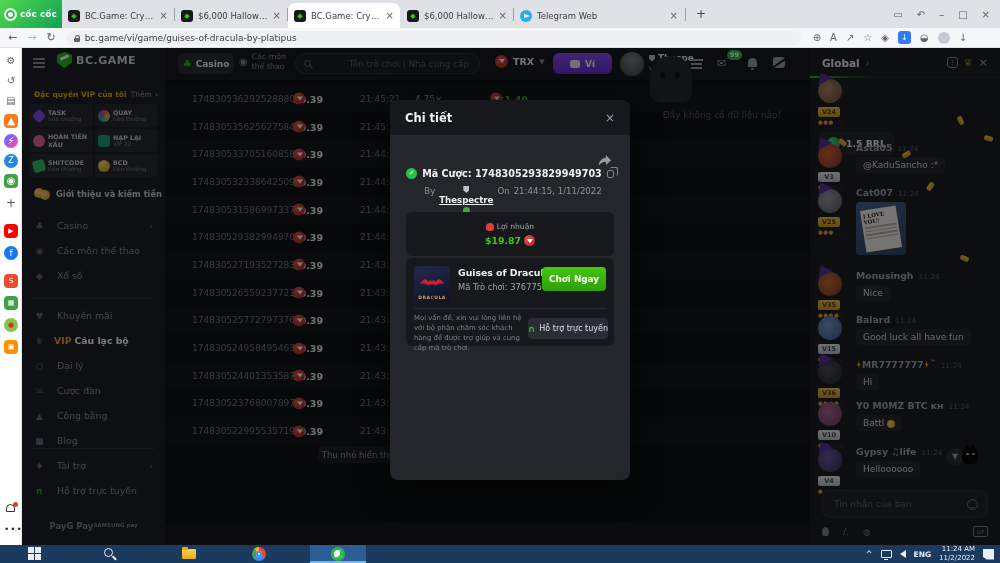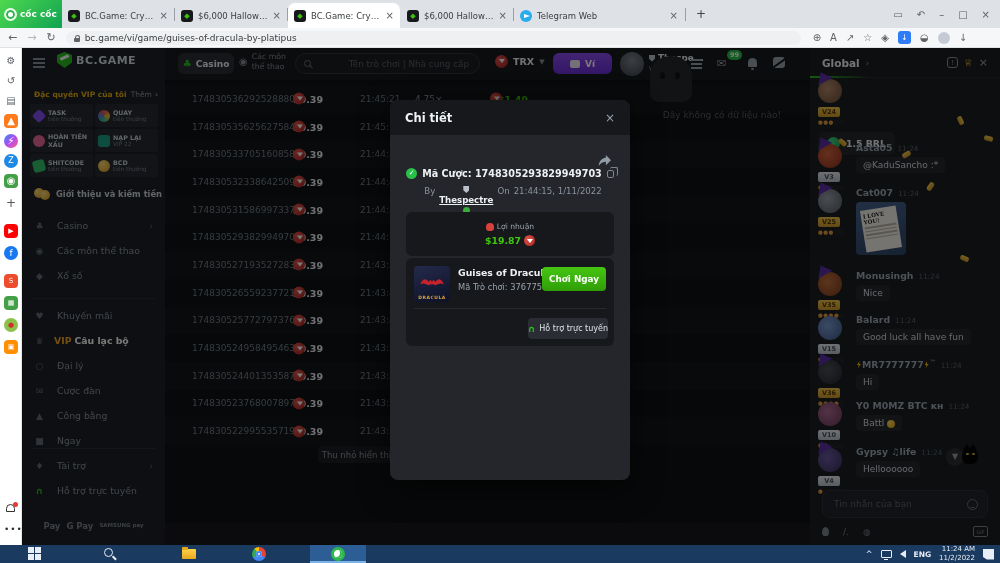--- a/index.html
+++ b/index.html
@@ -78,21 +78,21 @@
   .nl-a{top:165px;}.nl-b{top:255px;}.nl-c{top:405px;}
   .navitem{height:25px;display:flex;align-items:center;padding:0 12px;gap:9px;}
   .nglyph{width:11px;font-size:9px;color:#646d76;text-align:center;}
   .nprefix{font-size:9.3px;font-weight:bold;color:#f5a623;margin-right:-6px;}
   .nlabel{font-size:9.3px;color:#8b949d;white-space:nowrap;}
   .nchev{margin-left:auto;color:#646d76;font-size:9px;}
   .nl-b .navitem:nth-of-type(2) .nlabel{color:#fff;font-weight:bold;}
   .nl-c .navitem:nth-of-type(2) .nglyph{color:#2cbe21;font-weight:bold;}
   .navdiv{position:absolute;left:10px;width:123px;height:1px;background:#2a2f35;}
   .d1{top:250px;}.d2{top:400px;}
-  .payrow{position:absolute;left:0;bottom:14px;width:143px;display:flex;justify-content:center;gap:6px;color:#7d858d;font-weight:bold;font-size:8.5px;align-items:center;}
+  .payrow{position:absolute;left:0;bottom:14px;width:143px;display:flex;justify-content:center;gap:0;color:#7d858d;font-weight:bold;font-size:8.5px;align-items:center;}
   .payrow .sams{font-size:5.5px;line-height:1;text-align:center;}
 
   
   .bcheader{position:absolute;left:143px;top:0;width:645px;height:32px;background:#17191d;}
   .cas-pill{position:absolute;left:13px;top:5px;width:56px;height:21px;background:#2a2e35;border-radius:6px;display:flex;align-items:center;gap:4px;justify-content:center;}
   .cas-pill .clv{color:#2cbe21;font-size:10px;}
   .cas-pill b{color:#eef1f4;font-size:9px;}
   .sports-tab{position:absolute;left:74px;top:4px;display:flex;align-items:center;gap:4px;color:#868f98;}
   .sports-tab .glb{font-size:10px;}
   .sports-tab .two{font-size:7.8px;line-height:1.25;}
@@ -486,21 +486,21 @@
           <div class="navitem">
             <span class="nglyph">▲</span>
             <span class="nprefix"></span>
             <span class="nlabel">Công bằng</span>
             <span class="nchev"></span>
           </div>
 
           <div class="navitem">
             <span class="nglyph">■</span>
             <span class="nprefix"></span>
-            <span class="nlabel">Ngay</span>
+            <span class="nlabel">Blog</span>
             <span class="nchev"></span>
           </div>
         </div>
       <div class="navdiv d2"></div>
       <div class="navlist nl-c">
 
           <div class="navitem">
             <span class="nglyph">♦</span>
             <span class="nprefix"></span>
             <span class="nlabel">Tài trợ</span>
@@ -915,20 +915,21 @@
             </svg>
           <span>DRACULA</span>
         </div>
         <div class="gname">Guises of Dracula</div>
         <div class="gcode">
             <span><span>Mã Trò chơi:</span> <span>376775136</span></span>
             <span class="copyic"></span>
           </div>
         <div class="playbtn">Chơi Ngay</div>
         <div class="gdiv"></div>
+        <div class="gnote">Mọi vấn đề, xin vui lòng liên hệ với bộ phận chăm sóc khách hàng để được trợ giúp và cung cấp mã trò chơi.</div>
         <div class="supbtn">
             <span class="hsglyph">∩</span>
             <span>Hỗ trợ trực tuyến</span>
           </div>
       </div>
     </div>
   </div>
 
   <div class="taskbar">
     <span class="tk tk-start">

